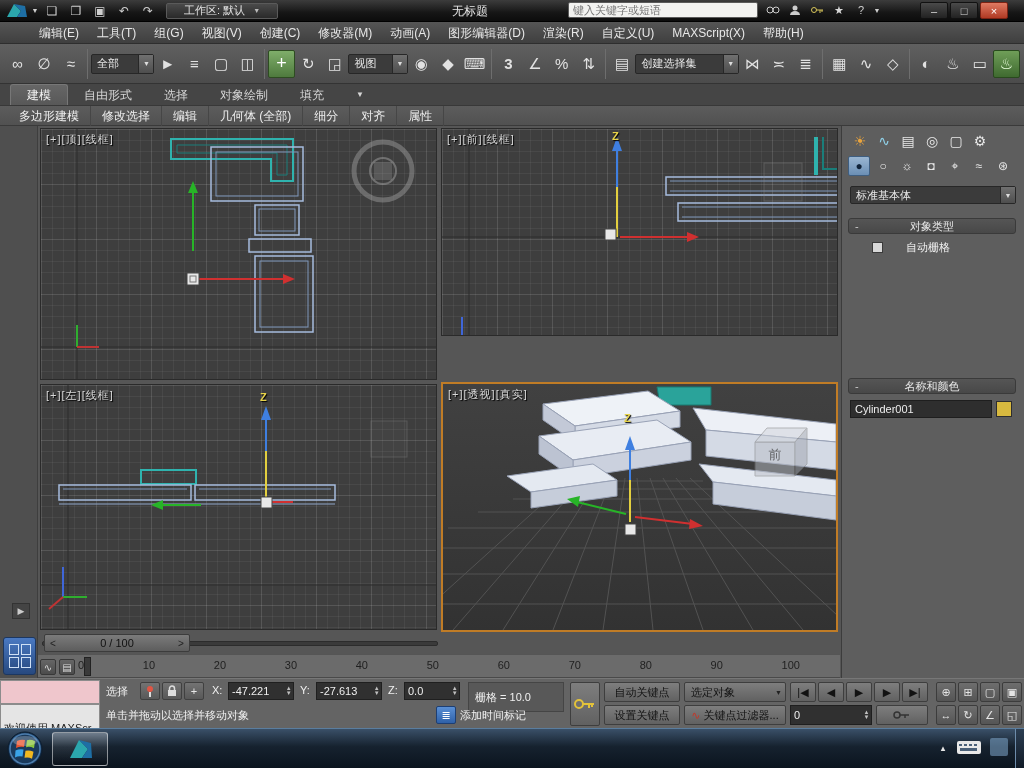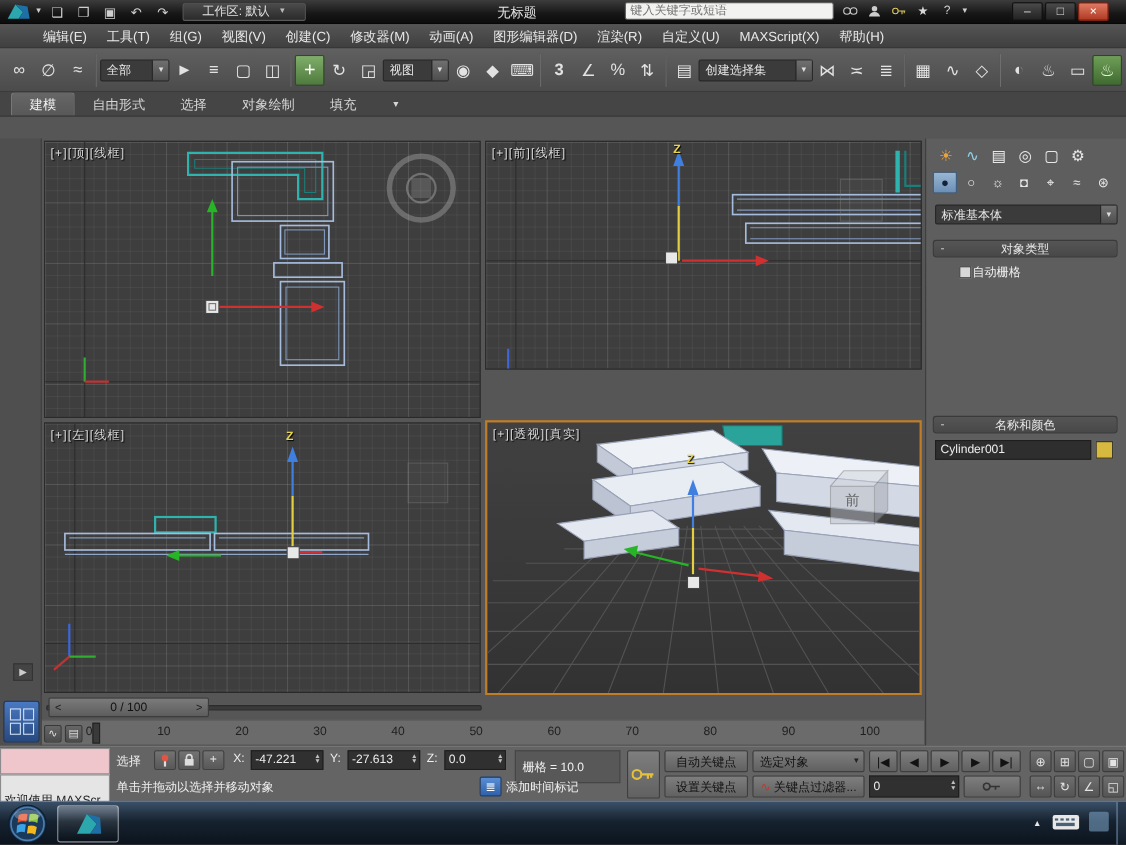--- a/index.html
+++ b/index.html
@@ -202,20 +202,29 @@
     <span class="tb render-green">♨</span>
   </div>
 
   <div class="abs ribtabs">
     <span class="ribtab active">建模</span>
     <span class="ribtab">自由形式</span>
     <span class="ribtab">选择</span>
     <span class="ribtab">对象绘制</span>
     <span class="ribtab">填充</span>
     <span class="ribtab" style="font-size:8px">▼</span>
+  </div>
+  <div class="abs ribrow">
+    <span class="ribitem">多边形建模</span>
+    <span class="ribitem">修改选择</span>
+    <span class="ribitem">编辑</span>
+    <span class="ribitem">几何体 (全部)</span>
+    <span class="ribitem">细分</span>
+    <span class="ribitem">对齐</span>
+    <span class="ribitem">属性</span>
   </div>
 
   <div class="abs leftstrip">
     <div class="abs" style="left:12px;top:477px;width:18px;height:16px;background:#444;border:1px solid #333;color:#ccc;font-size:9px;text-align:center;line-height:15px">▶</div>
     <div class="abs" style="left:3px;top:511px;width:33px;height:38px;background:linear-gradient(#4a79c2,#27497f);border:1px solid #1c3761;border-radius:3px">
       <div class="abs" style="left:5px;top:6px;width:10px;height:11px;border:1px solid #cfe0f5"></div>
       <div class="abs" style="left:17px;top:6px;width:10px;height:11px;border:1px solid #cfe0f5"></div>
       <div class="abs" style="left:5px;top:19px;width:10px;height:11px;border:1px solid #cfe0f5"></div>
       <div class="abs" style="left:17px;top:19px;width:10px;height:11px;border:1px solid #cfe0f5"></div>
     </div>
@@ -409,21 +418,21 @@
       <span class="cp-cat">⊛</span>
     </div>
     <div class="combo abs" style="left:8px;top:60px;width:166px;height:18px">
       <span>标准基本体</span>
       <span class="arr">▼</span>
     </div>
     <div class="rollout" style="top:92px">
       <span class="minus">-</span>
       <span>对象类型</span>
     </div>
-    <div class="abs" style="left:30px;top:114px;display:flex;align-items:center;gap:1px">
+    <div class="abs" style="left:30px;top:114px;display:flex;align-items:center;gap:23px">
       <span class="checkbox"></span>
       <span style="font-size:11px;color:#f0f0f0">自动栅格</span>
     </div>
     <div class="rollout" style="top:252px">
       <span class="minus">-</span>
       <span>名称和颜色</span>
     </div>
     <div class="cp-field abs" style="left:8px;top:274px;width:142px;height:18px">
       <input value="Cylinder001" style="">
     </div>

